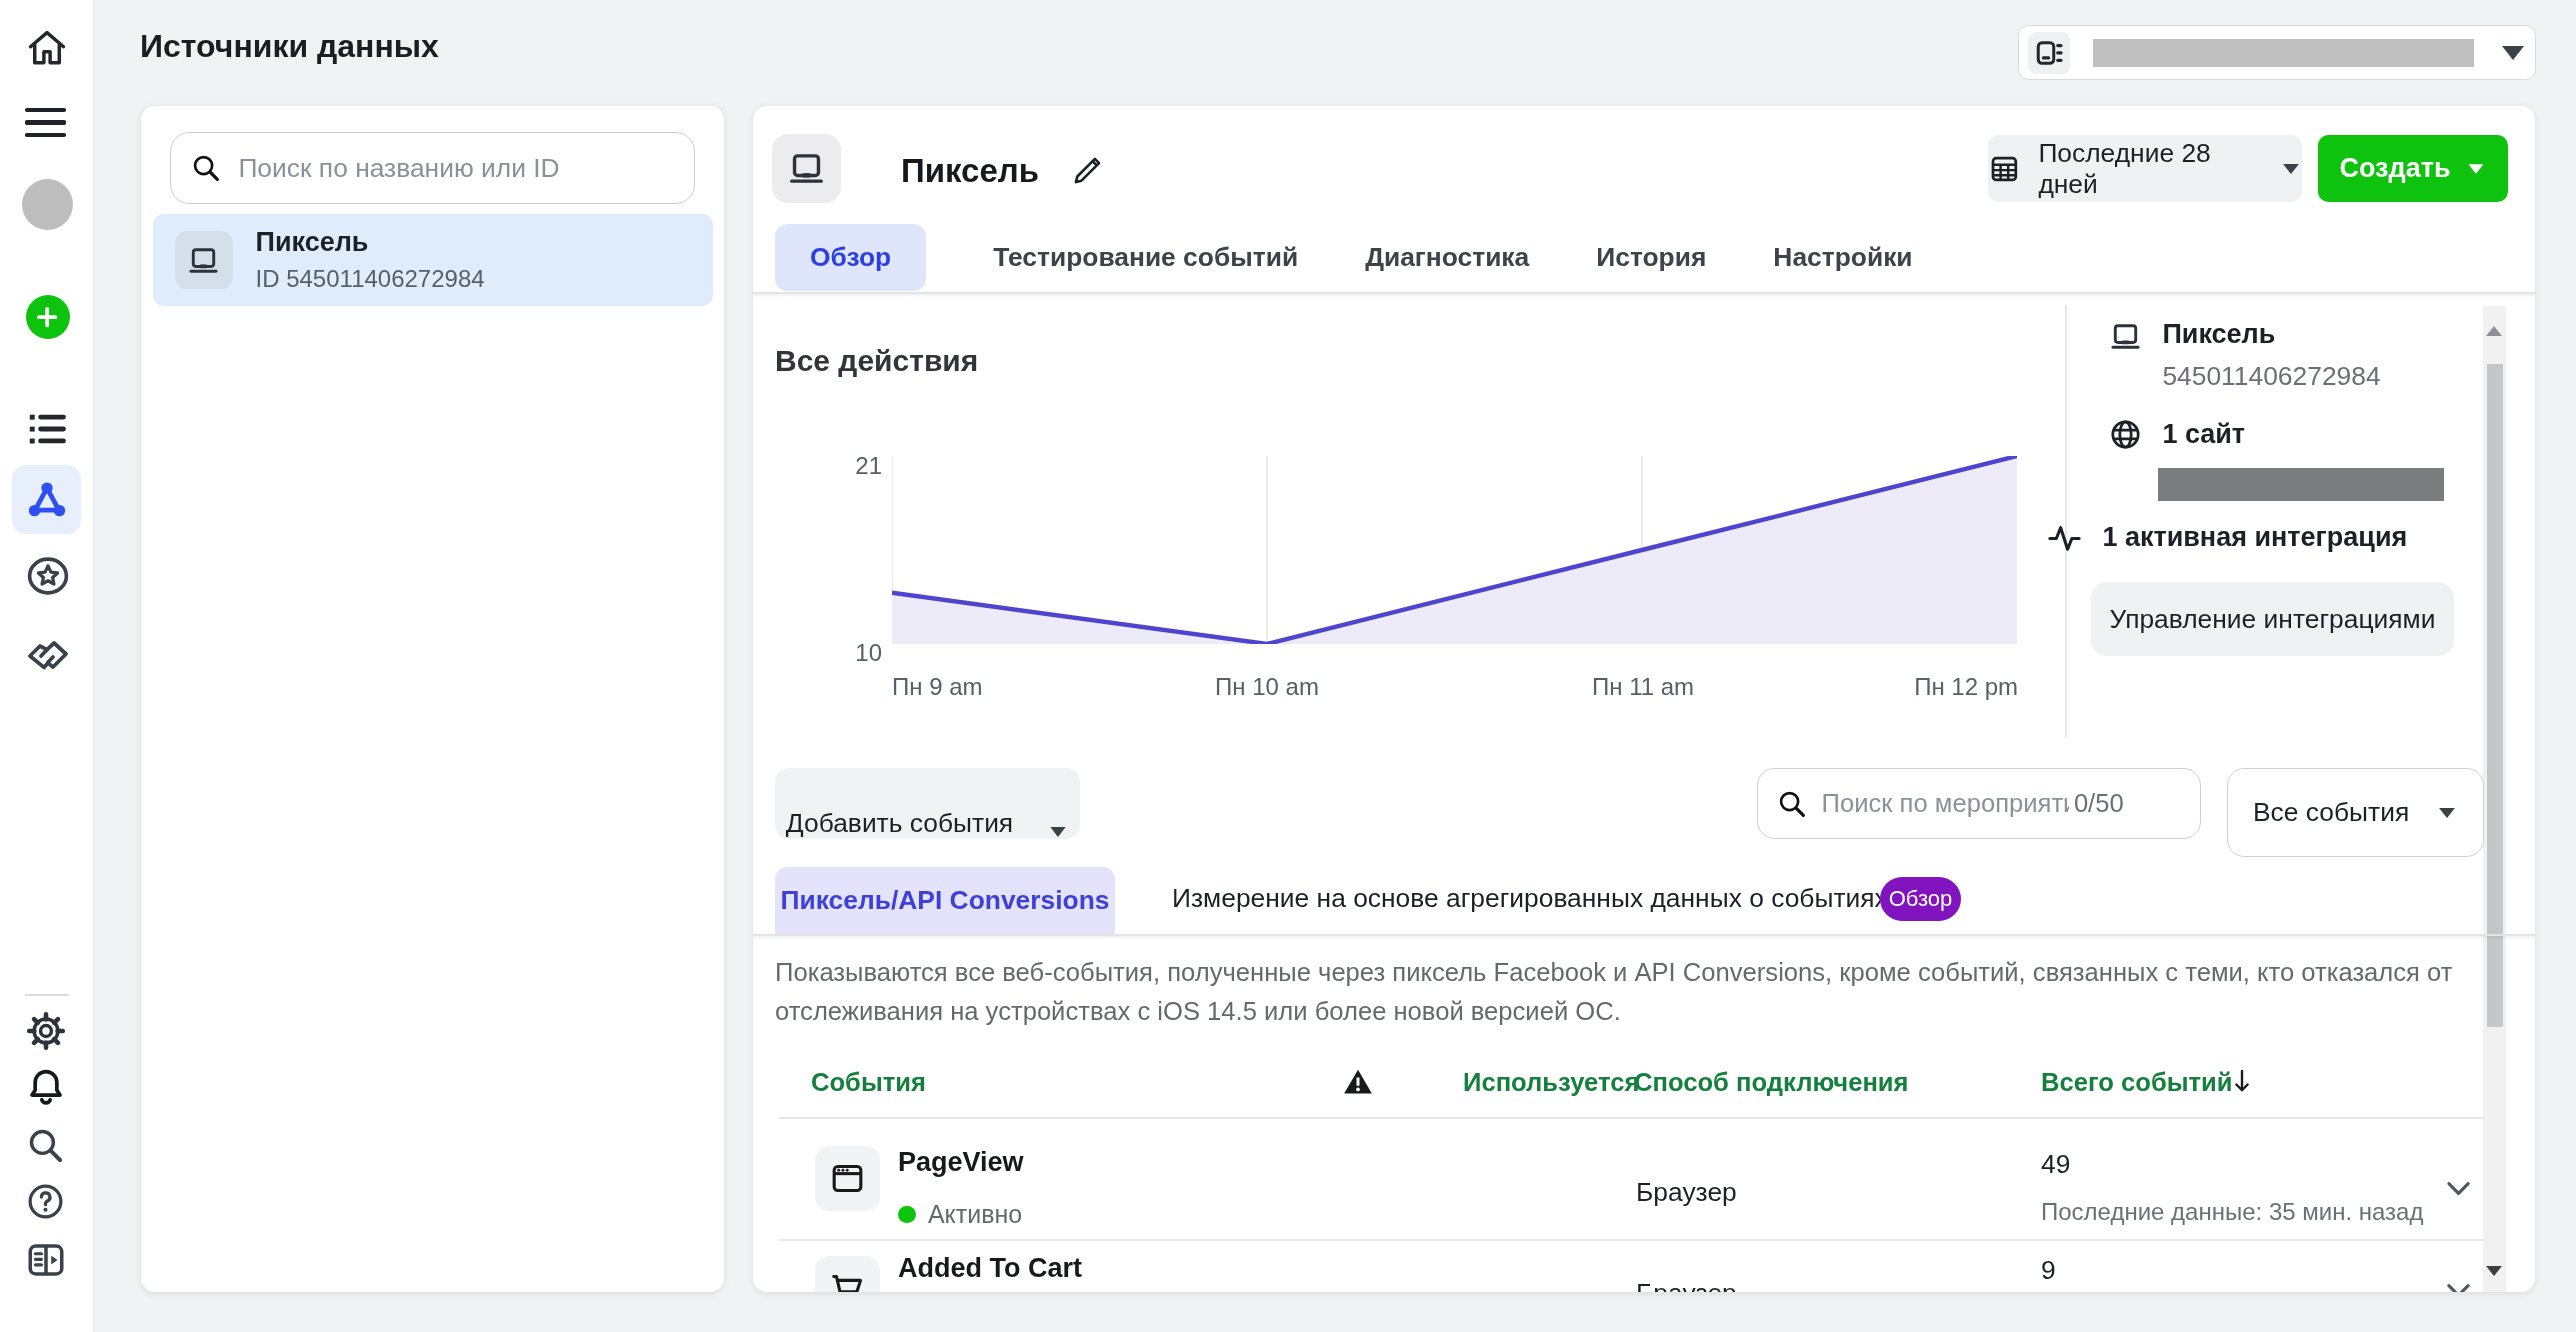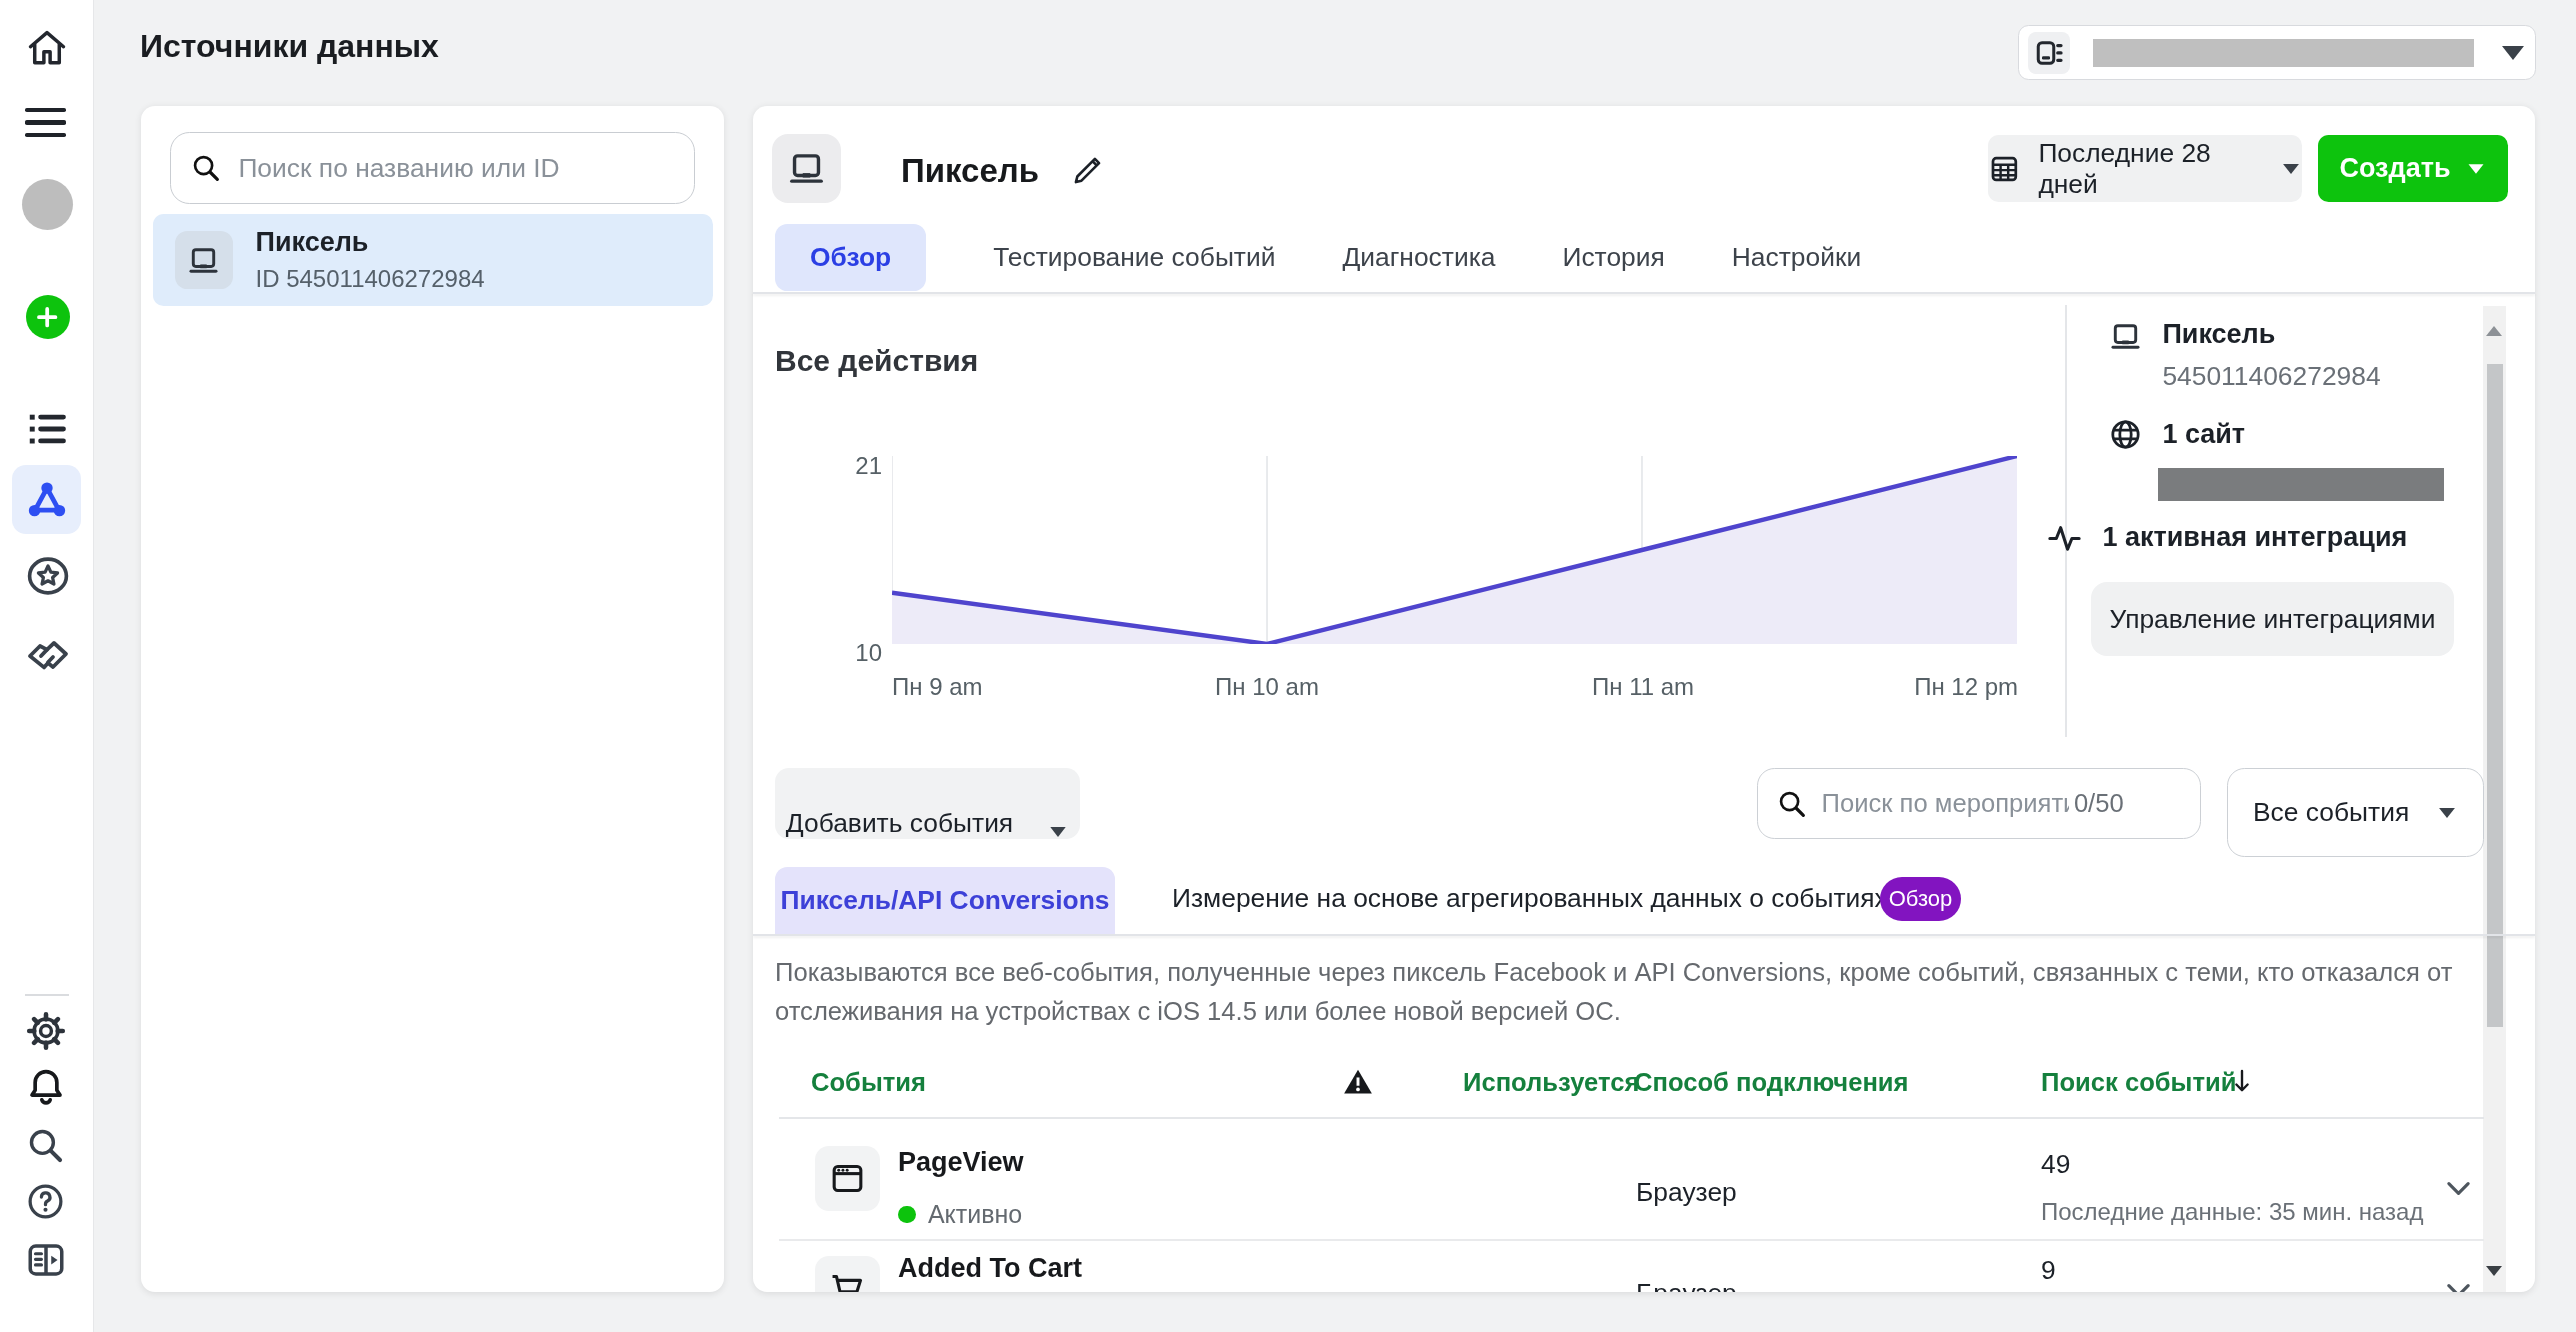--- a/index.html
+++ b/index.html
@@ -42,21 +42,21 @@
 
   
   .mc-icbox { position:absolute; left:19.4px; top:28px; width:69px; height:69px; border-radius:16px; background:#ececee; display:flex; align-items:center; justify-content:center; color:#2d333b; }
   .mc-title { position:absolute; left:148px; top:46px; font-size:33px; font-weight:bold; color:#17191c; }
   .mc-pencil { position:absolute; left:316px; top:46px; color:#1c2128; cursor:pointer; }
   .date-btn { position:absolute; left:1235px; top:29px; width:314px; height:67px; border-radius:10.6px; background:#f0f1f2; display:flex; align-items:center; justify-content:center; gap:17.6px; font-size:26.4px; color:#1c2128; cursor:pointer; }
   .date-btn .caret { transform:scale(.72); }
   .create-btn { position:absolute; left:1565px; top:29px; width:190px; height:67px; border-radius:10.6px; background:#0dc30d; color:#fff; display:flex; align-items:center; justify-content:center; gap:14px; font-size:27px; font-weight:bold; cursor:pointer; }
   .create-btn .caret { border-top-color:#fff; transform:scale(.68); }
   .tabs { position:absolute; left:22px; top:117px; height:69px; display:flex; align-items:center; gap:67px; }
-  .tab { font-size:26.4px; color:#3d434b; font-weight:400; cursor:pointer; }
+  .tab { font-size:26.4px; color:#3d434b; font-weight:700; cursor:pointer; }
   .tab.active { background:#dfe6fc; color:#2b3fe4; font-weight:bold; border-radius:12.3px; padding:0 35px; height:67px; line-height:67px; }
   .tabs-divider { position:absolute; left:0; top:186px; width:100%; height:1.8px; background:#e2e4e8; box-shadow:0 1.8px 2.6px rgba(0,0,0,.08); }
 
   
   .mc-body { position:absolute; left:0; top:188px; width:1782px; height:998px; overflow:hidden; border-radius:0 0 14px 14px; }
   .chart-heading { position:absolute; left:22px; top:50px; font-size:30px; font-weight:bold; color:#31353b; }
   #plot { position:absolute; left:139px; top:162px; width:1125px; height:188px; }
   .ylab { position:absolute; right:1653px; width:53px; text-align:right; font-size:24px; color:#566066;margin-top:8px; }
   .xlab { position:absolute; top:379px; font-size:24px; color:#566066; white-space:nowrap; }
   .vdiv { position:absolute; left:1312px; top:10.6px; width:1.8px; height:432px; background:#e4e6e9; }
@@ -400,21 +400,21 @@
       <div class="pill-divider"></div>
 
       <p class="descr">Показываются все веб-события, полученные через пиксель Facebook и API Conversions, кроме событий, связанных с теми, кто отказался от отслеживания на устройствах с iOS 14.5 или более новой версией ОС.</p>
 
       <div class="th" style="left:58px">События</div>
       <svg class="ic abs" style="left:589px; top:772px; color:#17191c" width="32" height="32" viewBox="0 0 36 36">
           <use href="#i-warn"></use>
         </svg>
       <div class="th" style="left:710px">Используется</div>
       <div class="th" style="left:881px">Способ подключения</div>
-      <div class="th" style="left:1288px">Поиск событий</div>
+      <div class="th" style="left:1288px">Всего событий</div>
       <svg class="ic abs" style="left:1474px; top:772px; color:#17191c" width="30" height="30" viewBox="0 0 34 34">
           <use href="#i-sort"></use>
         </svg>
       <div class="th-divider"></div>
 
       <div>
         <div class="row-icbox" style="top:852px">
           <svg class="ic" width="39" height="39" viewBox="0 0 44 44">
               <use href="#i-browser"></use>
             </svg>

